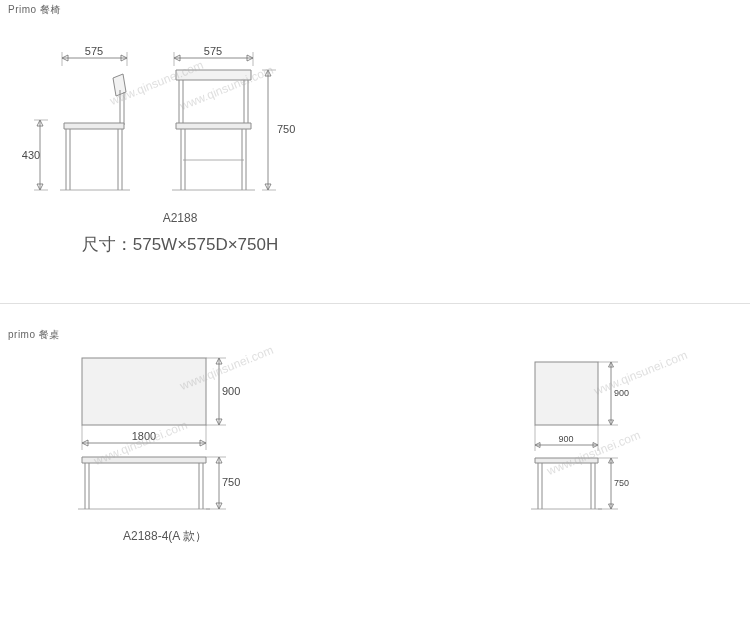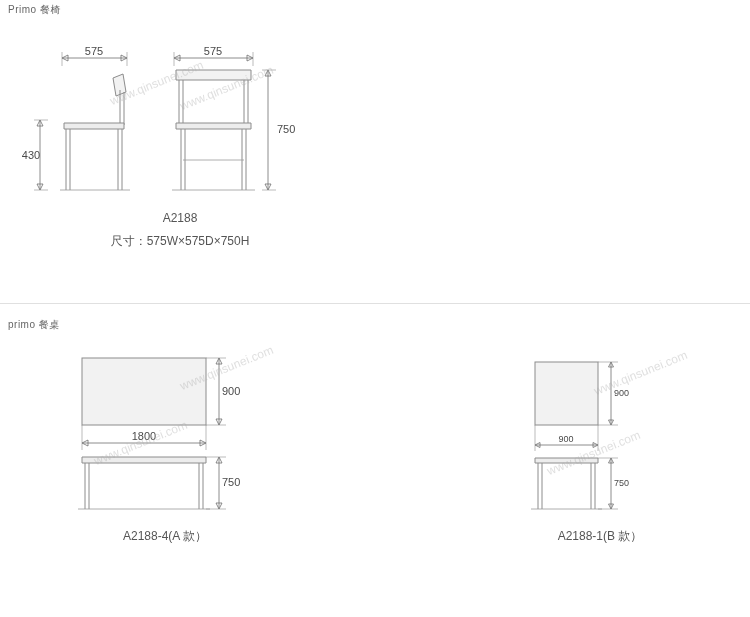--- a/index.html
+++ b/index.html
@@ -33,21 +33,21 @@
     text-align: center;
     font-size: 12px;
     color: #555;
   }
   .caption .code {
     display: block;
     margin-bottom: 8px;
   }
   .caption .dims {
     display: block;
-    font-size: 12px;
+    font-size: 17px;
     color: #555;
   }
   .wm {
     position: absolute;
     color: rgba(170,170,170,0.38);
     font-size: 12px;
     transform: rotate(-22deg);
     transform-origin: left top;
     white-space: nowrap;
     pointer-events: none;
@@ -140,21 +140,21 @@
   <text class="dimtext" x="277" y="133" text-anchor="start">750</text>
 </svg>
 
 <div class="caption" style="left:70px; top:211px; width:220px;">
   <span class="code">A2188</span>
   <span class="dims">尺寸：575W×575D×750H</span>
 </div>
 
 <div class="divider" style="top:303px;"></div>
 
-<div class="section-title" style="left:8px; top:318px;">primo 餐桌</div>
+<div class="section-title" style="left:8px; top:328px;">primo 餐桌</div>
 
 <svg style="left:0; top:330px; width:400px; height:200px;">
 
   <rect class="fillgray" x="82" y="28" width="124" height="67"></rect>
 
   <line class="dim" x1="219" y1="28" x2="219" y2="95"></line>
   <path class="dim" d="M219,28 l-3,6 l6,0 z" fill="#6f6f6f" stroke="none"></path>
   <path class="dim" d="M219,95 l-3,-6 l6,0 z" fill="#6f6f6f" stroke="none"></path>
   <line class="ext" x1="206" y1="28" x2="226" y2="28"></line>
   <line class="ext" x1="206" y1="95" x2="226" y2="95"></line>
@@ -213,21 +213,20 @@
 
   <line class="dim" x1="131" y1="128" x2="131" y2="179"></line>
   <path class="dim" d="M131,128 l-2.5,5 l5,0 z" fill="#6f6f6f" stroke="none"></path>
   <path class="dim" d="M131,179 l-2.5,-5 l5,0 z" fill="#6f6f6f" stroke="none"></path>
   <line class="ext" x1="118" y1="128" x2="138" y2="128"></line>
   <line class="ext" x1="118" y1="179" x2="138" y2="179"></line>
   <text class="dimtext-sm" x="134" y="156" text-anchor="start">750</text>
 </svg>
 
 <div class="caption" style="left:490px; top:528px; width:220px;">
-  <span class="code">A2188-1(B 款）</span>
 </div>
 
 <div class="wm" style="left:108px; top:95px;">www.qinsunei.com</div>
 <div class="wm" style="left:178px; top:100px;">www.qinsunei.com</div>
 <div class="wm" style="left:92px; top:455px;">www.qinsunei.com</div>
 <div class="wm" style="left:178px; top:380px;">www.qinsunei.com</div>
 <div class="wm" style="left:545px; top:465px;">www.qinsunei.com</div>
 <div class="wm" style="left:592px; top:385px;">www.qinsunei.com</div>
 
 </body></html>

